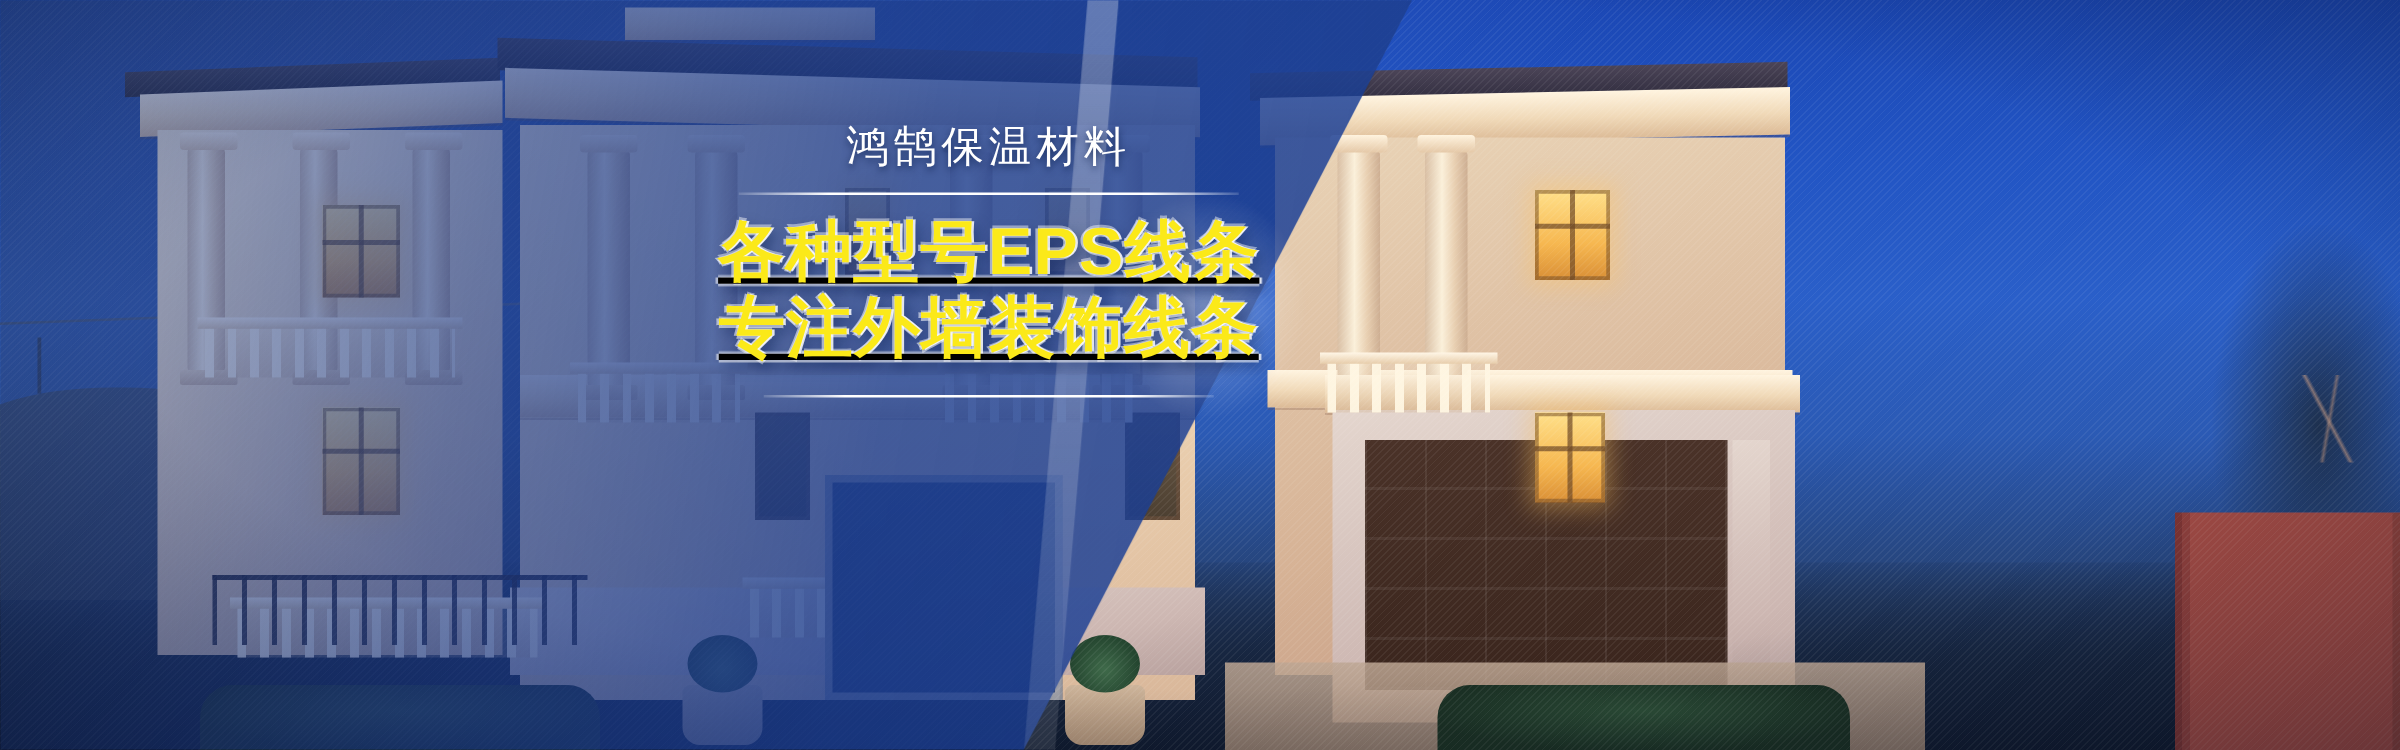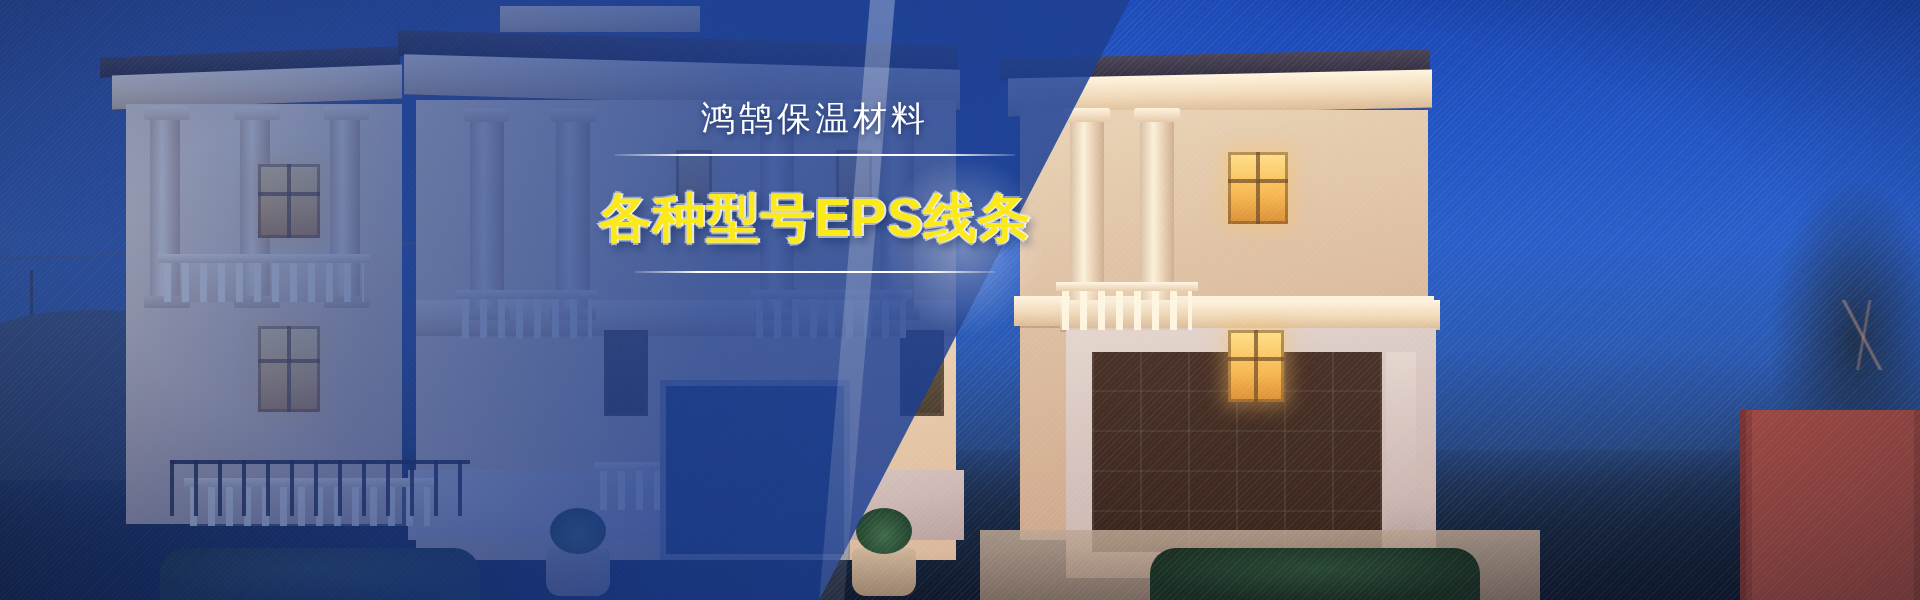--- a/index.html
+++ b/index.html
@@ -244,37 +244,37 @@
     background:linear-gradient(180deg, rgba(255,255,255,.30), rgba(255,255,255,.10));
   }
   #overlay-flare {
     position:absolute; left:880px; top:150px; width:170px; height:190px;
     background:radial-gradient(ellipse at 50% 50%, rgba(255,255,255,.38), rgba(255,255,255,0) 68%);
     pointer-events:none;
   }
 
   
   #text-block {
-    position:absolute; left:580px; top:96px; width:470px;
+    position:absolute; left:556px; top:96px; width:470px;
     text-align:center;
     z-index:6;
   }
   #brand {
     color:#ffffff;
     font-size:34px;
     letter-spacing:4px;
     line-height:1.3;
     text-shadow:0 2px 6px rgba(0,20,60,.65);
     font-weight:400;
   }
   .rule {
     height:2px; width:400px; margin:14px auto 0;
     background:linear-gradient(90deg, rgba(255,255,255,.15), #ffffff 18%, #ffffff 82%, rgba(255,255,255,.15));
   }
-  #headline { margin-top:32px; }
+  #headline { margin-top:16px;text-decoration:underline; }
   #headline .hl {
     color:#fbe919;
     font-size:53px;
     font-weight:bold;
     letter-spacing:1px;
     line-height:1.15;
     white-space:nowrap;
     text-shadow:
        2px 0 0 rgba(255,255,255,.85),
       -2px 0 0 rgba(255,255,255,.55),
@@ -373,17 +373,18 @@
 
   <div id="overlay"></div>
   <div id="overlay-edge"></div>
   <div id="overlay-flare"></div>
 
   <div id="text-block">
     <div id="brand">鸿鹄保温材料</div>
     <div class="rule"></div>
     <div id="headline">
       <div class="hl">各种型号EPS线条</div>
+      <div class="hl">专注外墙装饰线条</div>
     </div>
     <div class="rule lower"></div>
   </div>
 
 </div>
 
 </body></html>

